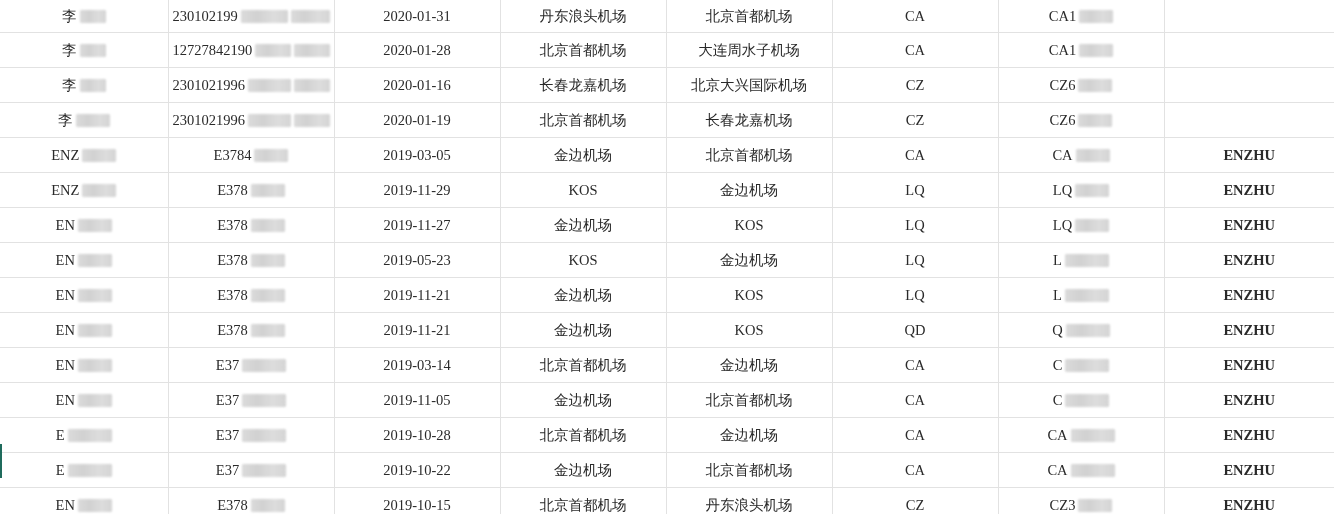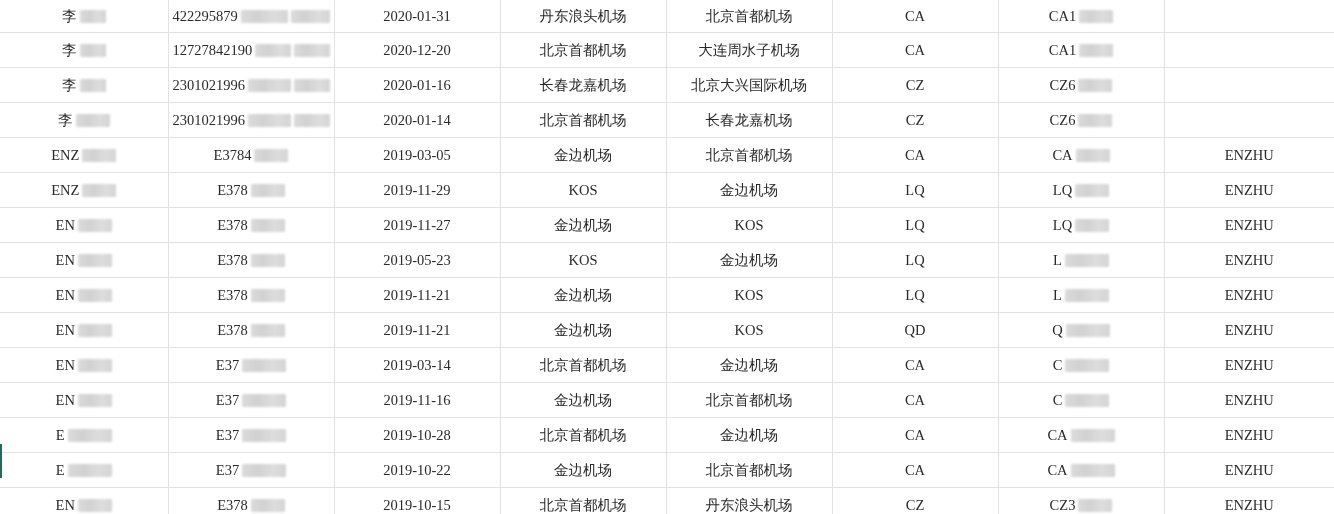--- a/index.html
+++ b/index.html
@@ -32,20 +32,21 @@
     font-size: 14.5px;
     text-align: center;
     vertical-align: middle;
     padding: 0 4px;
     white-space: nowrap;
     overflow: hidden;
     color: #2a2a2a;
   }
   table.records tr td:last-child {
     border-right: none;
+    font-weight: bold;
   }
   
   col.c0 { width: 168px; }
   col.c1 { width: 166px; }
   col.c2 { width: 166px; }
   col.c3 { width: 166px; }
   col.c4 { width: 166px; }
   col.c5 { width: 166px; }
   col.c6 { width: 166px; }
   col.c7 { width: 170px; }
@@ -99,21 +100,21 @@
         <col class="c6">
         <col class="c7">
     </colgroup>
     <tbody>
         <tr class="first">
           <td><span class="cell-inner">
               <span class="txt">李</span>
               <span class="redact w1"></span>
             </span></td>
           <td><span class="cell-inner">
-              <span class="txt">422295879</span>
+              <span class="txt">230102199</span>
               <span class="redact w4"></span>
               <span class="redact w3"></span>
             </span></td>
           <td><span class="cell-inner">
               <span class="txt">2020-01-31</span>
             </span></td>
           <td><span class="cell-inner">
               <span class="txt">丹东浪头机场</span>
             </span></td>
           <td><span class="cell-inner">
@@ -134,21 +135,21 @@
           <td><span class="cell-inner">
               <span class="txt">李</span>
               <span class="redact w1"></span>
             </span></td>
           <td><span class="cell-inner">
               <span class="txt">12727842190</span>
               <span class="redact w3"></span>
               <span class="redact w3"></span>
             </span></td>
           <td><span class="cell-inner">
-              <span class="txt">2020-12-20</span>
+              <span class="txt">2020-01-28</span>
             </span></td>
           <td><span class="cell-inner">
               <span class="txt">北京首都机场</span>
             </span></td>
           <td><span class="cell-inner">
               <span class="txt">大连周水子机场</span>
             </span></td>
           <td><span class="cell-inner">
               <span class="txt">CA</span>
             </span></td>
@@ -194,21 +195,21 @@
           <td><span class="cell-inner">
               <span class="txt">李</span>
               <span class="redact w2"></span>
             </span></td>
           <td><span class="cell-inner">
               <span class="txt">2301021996</span>
               <span class="redact w4"></span>
               <span class="redact w3"></span>
             </span></td>
           <td><span class="cell-inner">
-              <span class="txt">2020-01-14</span>
+              <span class="txt">2020-01-19</span>
             </span></td>
           <td><span class="cell-inner">
               <span class="txt">北京首都机场</span>
             </span></td>
           <td><span class="cell-inner">
               <span class="txt">长春龙嘉机场</span>
             </span></td>
           <td><span class="cell-inner">
               <span class="txt">CZ</span>
             </span></td>
@@ -426,21 +427,21 @@
         <tr>
           <td><span class="cell-inner">
               <span class="txt">EN</span>
               <span class="redact w2"></span>
             </span></td>
           <td><span class="cell-inner">
               <span class="txt">E37</span>
               <span class="redact w3"></span>
             </span></td>
           <td><span class="cell-inner">
-              <span class="txt">2019-11-16</span>
+              <span class="txt">2019-11-05</span>
             </span></td>
           <td><span class="cell-inner">
               <span class="txt">金边机场</span>
             </span></td>
           <td><span class="cell-inner">
               <span class="txt">北京首都机场</span>
             </span></td>
           <td><span class="cell-inner">
               <span class="txt">CA</span>
             </span></td>

